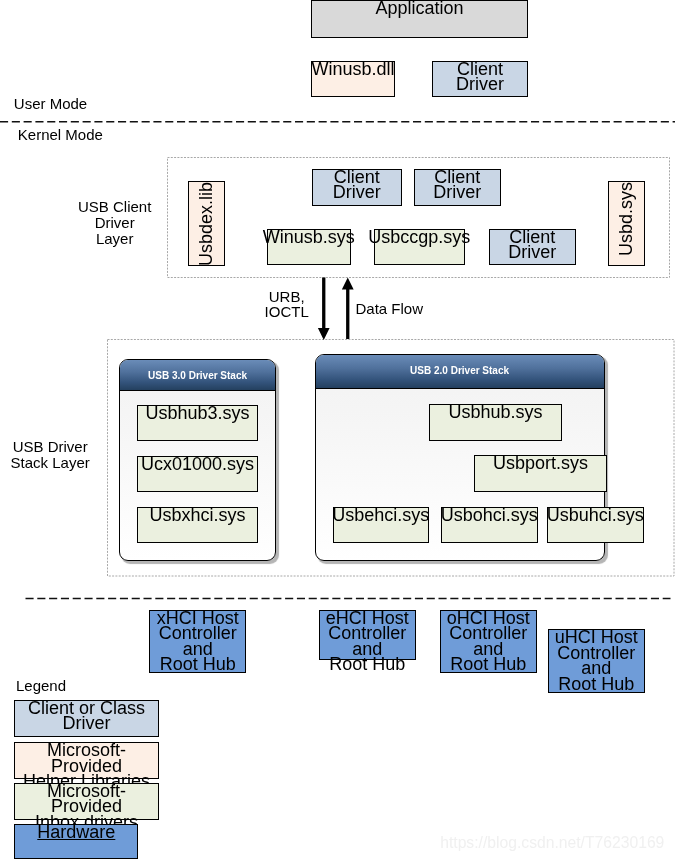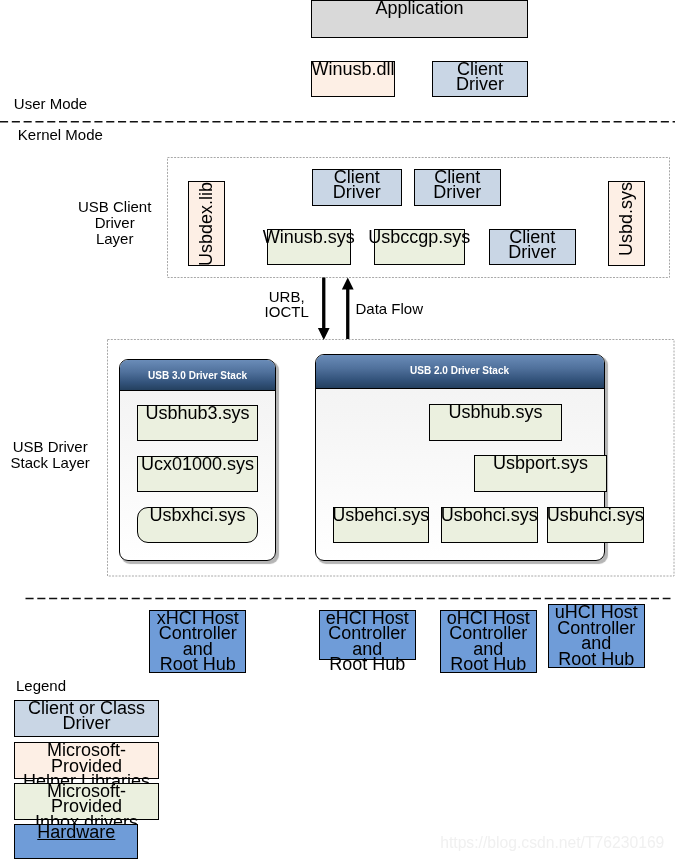--- a/index.html
+++ b/index.html
@@ -82,41 +82,41 @@
   <div class="txt" style="left:355.5px;top:300.6px;">Data Flow</div>
 
   <div class="txt" style="left:9.2px;top:439.2px;text-align:center;width:82px;">USB Driver
 Stack Layer</div>
 
   <div class="stackcard" style="left:119px;top:358.7px;width:157.2px;height:202px;">
     <div class="stackhdr" style="height:31.5px;padding-top:2px;">USB 3.0 Driver Stack</div>
   </div>
   <div class="node c-green" style="left:137px;top:404.8px;width:121px;height:36.4px;"><span>Usbhub3.sys</span></div>
   <div class="node c-green" style="left:137px;top:455.8px;width:121px;height:36.4px;"><span>Ucx01000.sys</span></div>
-  <div class="node c-green" style="left:137px;top:506.8px;width:121px;height:36.4px;border-radius:11px;"><span>Usbxhci.sys</span></div>
+  <div class="node c-green" style="left:137px;top:506.8px;width:121px;height:36.4px;"><span>Usbxhci.sys</span></div>
 
   <div class="stackcard" style="left:314.6px;top:353.6px;width:290px;height:207.3px;padding-left:10px;">
     <div class="stackhdr" style="height:34px;padding-bottom:2px;">USB 2.0 Driver Stack</div>
   </div>
   <div class="node c-green" style="left:429px;top:404.3px;width:133px;height:36.4px;"><span>Usbhub.sys</span></div>
   <div class="node c-green" style="left:429px;top:455.3px;width:133px;height:36.4px;margin-left:45px;"><span>Usbport.sys</span></div>
   <div class="node c-green" style="left:332.5px;top:506.8px;width:96.5px;height:36.4px;"><span>Usbehci.sys</span></div>
   <div class="node c-green" style="left:441px;top:506.8px;width:96.5px;height:36.4px;"><span>Usbohci.sys</span></div>
   <div class="node c-green" style="left:547px;top:506.8px;width:96.5px;height:36.4px;"><span>Usbuhci.sys</span></div>
 
   <div class="node c-hw" style="left:149.2px;top:609.8px;width:97px;height:63.5px;"><span>xHCI Host
 Controller and
 Root Hub</span></div>
   <div class="node c-hw" style="left:319px;top:609.8px;width:96.5px;height:50px;"><span>eHCI Host
 Controller and
 Root Hub</span></div>
   <div class="node c-hw" style="left:440px;top:609.8px;width:96.5px;height:63.5px;"><span>oHCI Host
 Controller and
 Root Hub</span></div>
-  <div class="node c-hw" style="left:548px;top:604px;width:96.5px;height:63.5px;"><span>uHCI Host
+  <div class="node c-hw" style="left:548px;top:629px;width:96.5px;height:63.5px;"><span>uHCI Host
 Controller and
 Root Hub</span></div>
 
   <div class="txt" style="left:16px;top:677.5px;">Legend</div>
 
   <div class="node c-blue" style="left:14.3px;top:699.7px;width:144.5px;height:37px;"><span>Client or Class Driver</span></div>
   <div class="node c-cream" style="left:14.3px;top:742.3px;width:144.5px;height:36.6px;"><span>Microsoft-Provided
 Helper Libraries</span></div>
   <div class="node c-green" style="left:14.3px;top:782.6px;width:144.5px;height:37.4px;"><span>Microsoft-Provided
 Inbox drivers</span></div>

